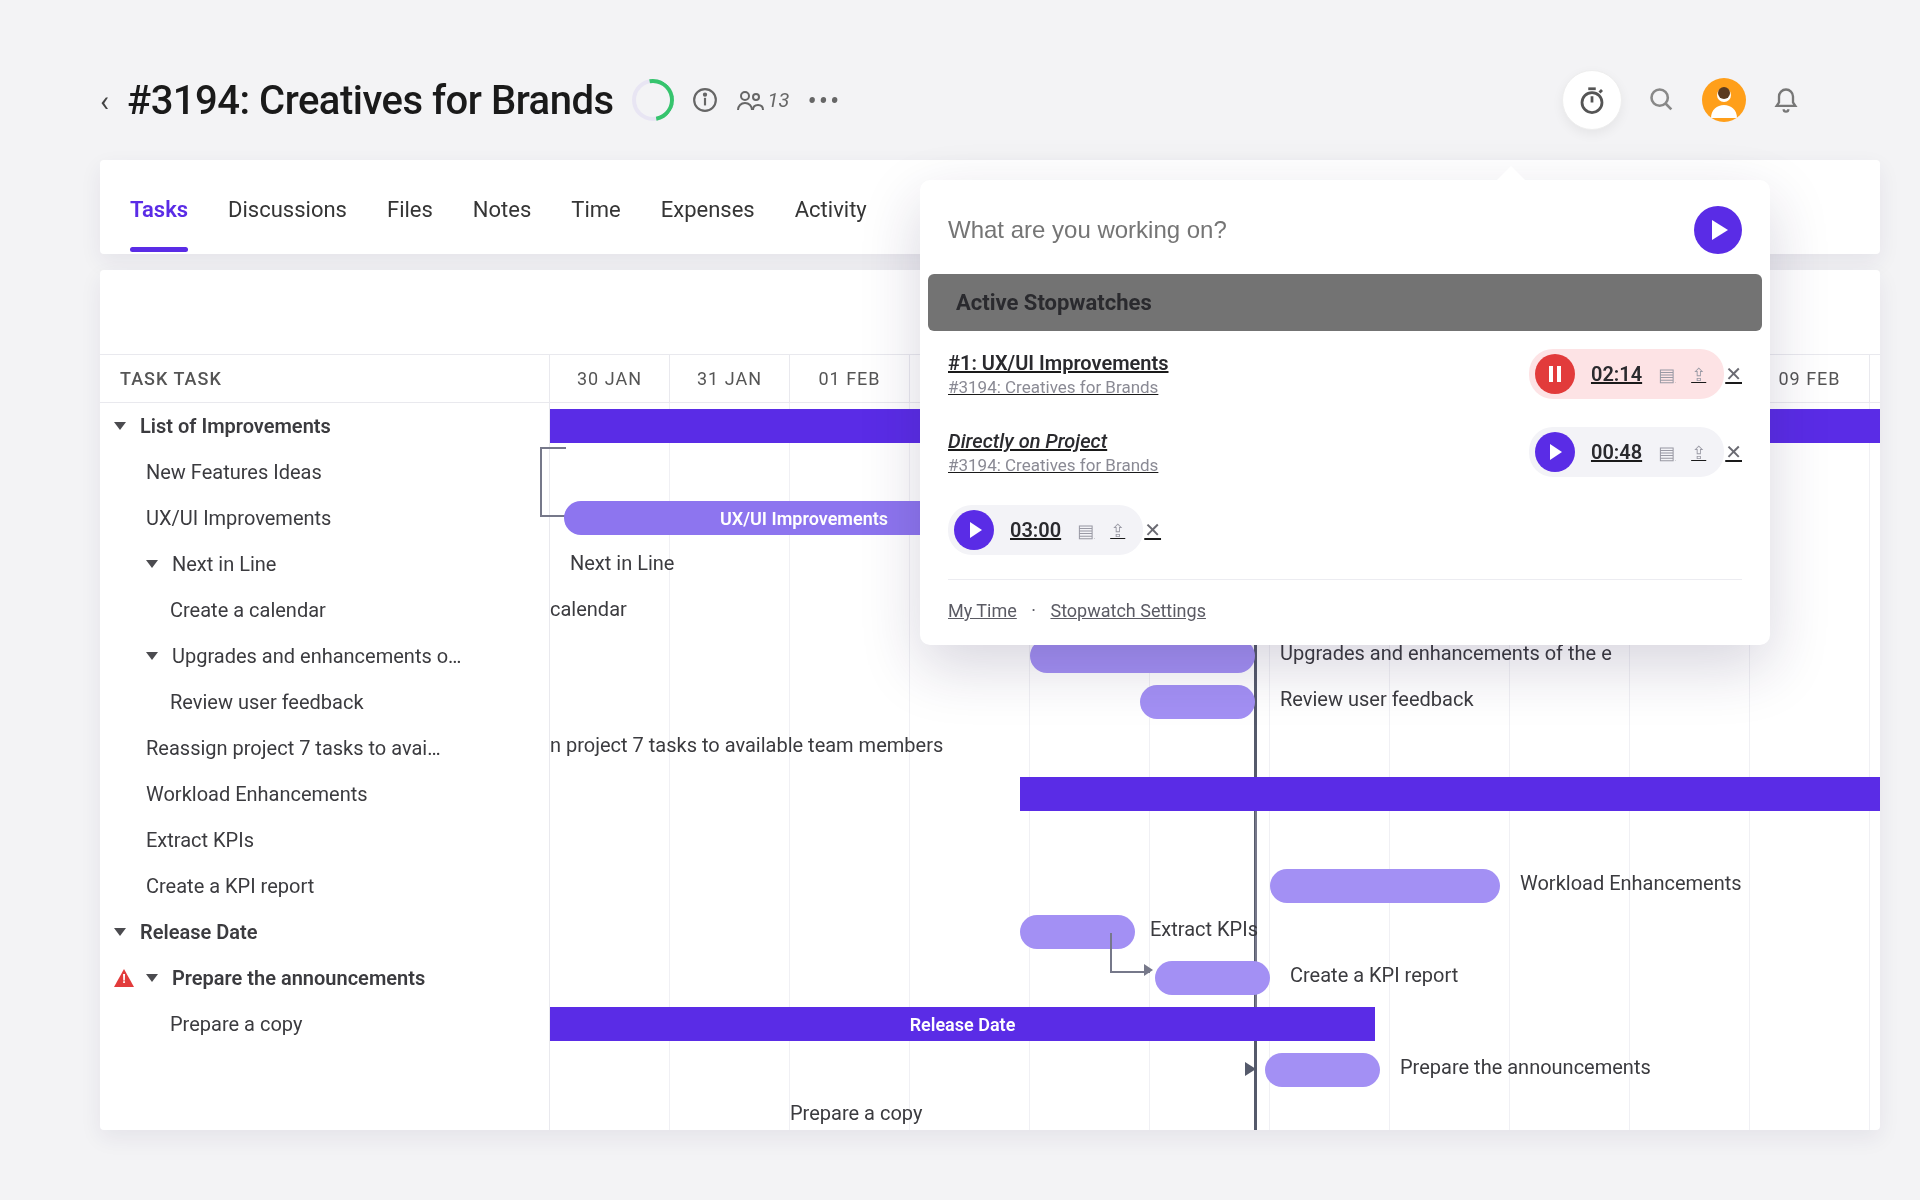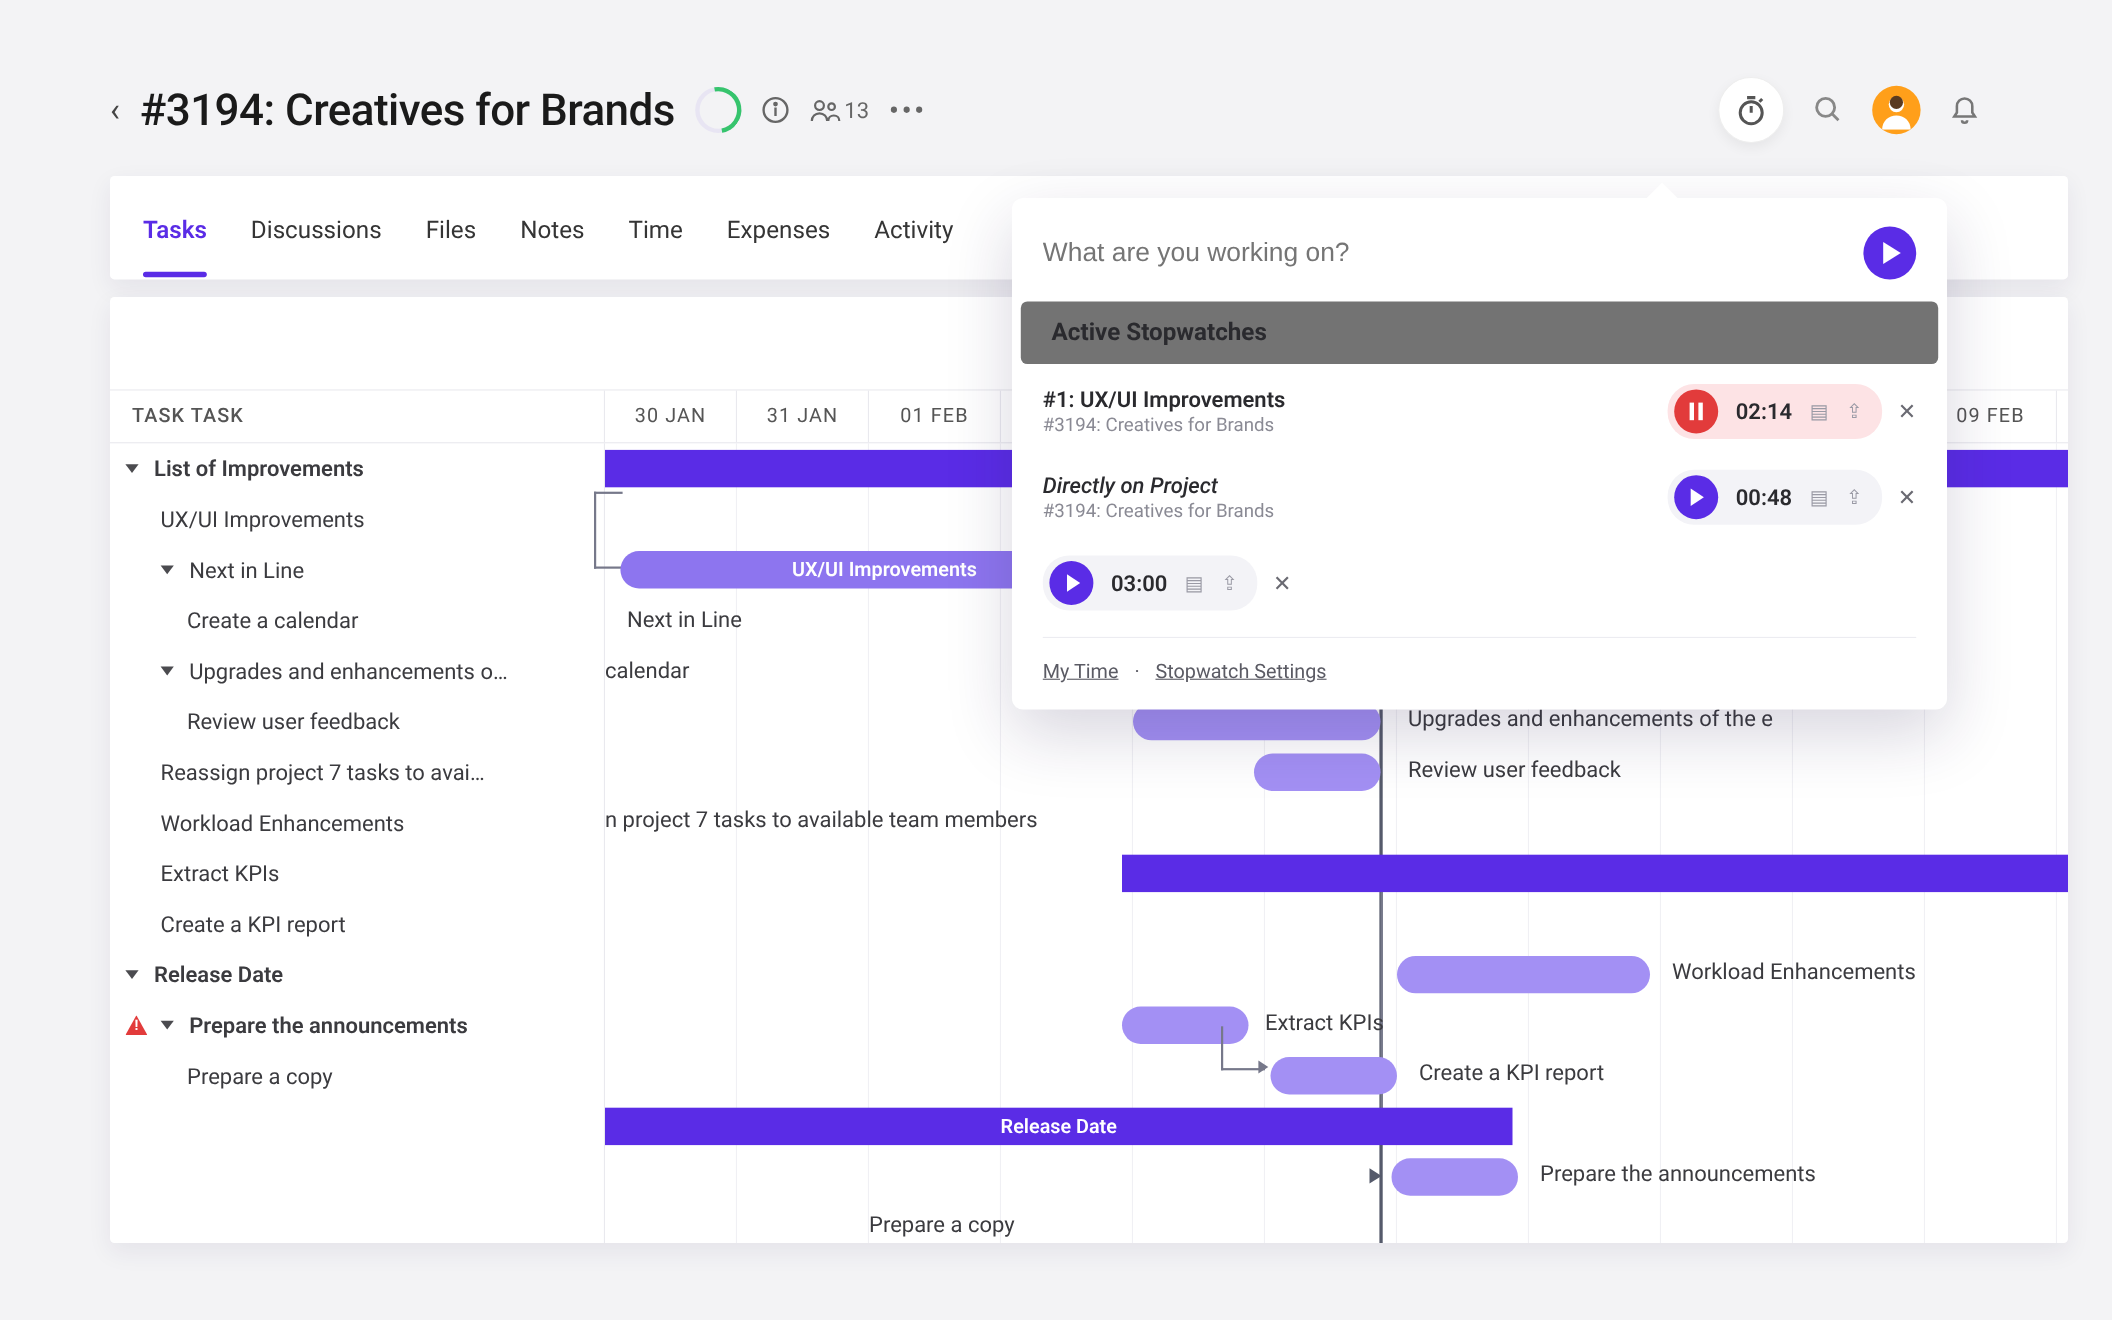--- a/index.html
+++ b/index.html
@@ -38,20 +38,21 @@
     font-weight: 500;
     letter-spacing: -0.5px;
     color: #1a1a1a;
   }
   .hdr-icon {
     display:flex;
     align-items:center;
     justify-content:flex-end;
     color:#666;
     font-size:22px;
+    font-style:italic;
   }
   .progress-ring {
     width:42px;height:42px;border-radius:50%;
     border:4px solid #e8e5f3;
     position:relative;
   }
   .progress-ring::after{
     content:"";
     position:absolute;
     inset:-4px;
@@ -292,21 +293,22 @@
     padding:16px 28px;
     font-size:22px;
     font-weight:700;
     color:#2a2a2e;
     border-radius:6px;
     margin:2px 8px 4px;
   }
   .sw-row{
     display:flex;align-items:center;
     padding:14px 28px;
-    gap:14px;
+    gap:1px;
+    text-decoration:underline;
   }
   .sw-left{flex:1;min-width:0;}
   .sw-title{font-size:20px;font-weight:600;color:#2a2a2e;}
   .sw-title.italic{font-style:italic;font-weight:500;}
   .sw-sub{font-size:17px;color:#8a8a94;margin-top:2px;}
   .sw-pill{
     display:flex;align-items:center;gap:16px;
     background:#f3f3f7;
     border-radius:24px;
     padding:5px 18px 5px 6px;
@@ -434,20 +436,23 @@
     </div>
 
     <div class="gantt-body">
 
       <div class="task-list">
         <div class="task-row lvl0">
             <span class="task-caret"></span>
             <span>List of Improvements</span>
           </div>
         <div class="task-row lvl1">
+            <span>New Features Ideas</span>
+          </div>
+        <div class="task-row lvl1">
             <span>UX/UI Improvements</span>
           </div>
         <div class="task-row lvl1">
             <span class="task-caret"></span>
             <span>Next in Line</span>
           </div>
         <div class="task-row lvl2">
             <span>Create a calendar</span>
           </div>
         <div class="task-row lvl1">

